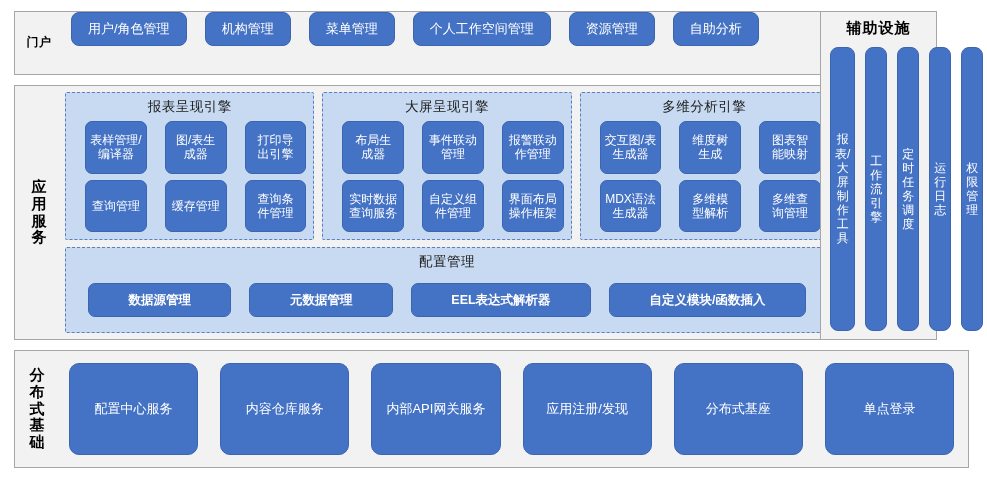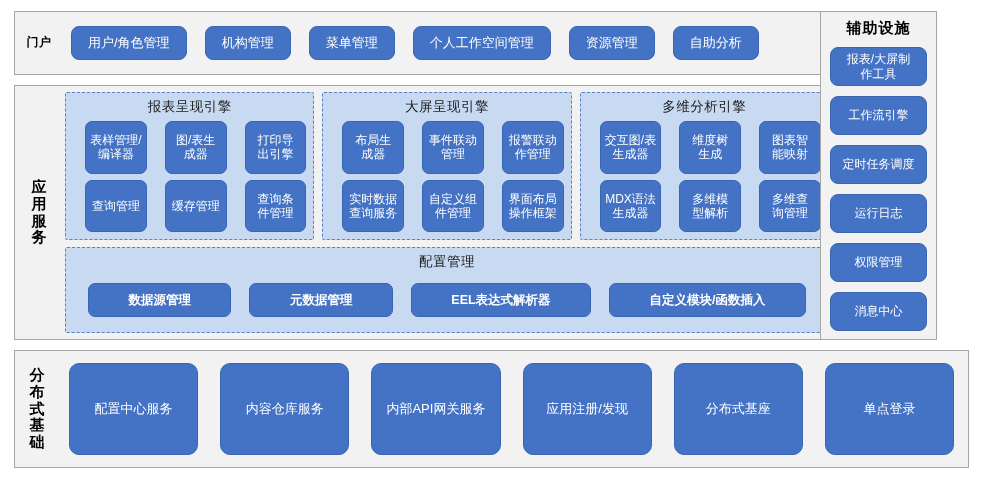--- a/index.html
+++ b/index.html
@@ -63,21 +63,21 @@
     line-height: 1.18;
     padding: 2px 4px;
     white-space: pre-line;
     user-select: none;
   }
 
   
   #portal-row {
     position: absolute;
     left: 56px; top: 0; right: 8px; height: 100%;
-    display: flex; align-items: center; gap: 18px;
+    display: flex; align-items: flex-start; gap: 18px;
   }
   #portal-row .btn {
     height: 34px;
     flex: 0 0 auto;
     padding: 0 16px;
     font-size: 13px;
     border-radius: 8px;
   }
 
   
@@ -148,21 +148,21 @@
   #aux-title {
     text-align: center;
     font-weight: bold;
     font-size: 15px;
     color: #000;
     margin-bottom: 9px;
     letter-spacing: 1px;
   }
   #aux-list {
     flex: 1 1 auto;
-    display: flex; flex-direction: column;
+    display: flex; flex-direction: row;
     gap: 10px;
   }
   #aux-list .btn {
     flex: 1 1 0;
     font-size: 12px;
     border-radius: 8px;
   }
 
   
   #infra-row {

